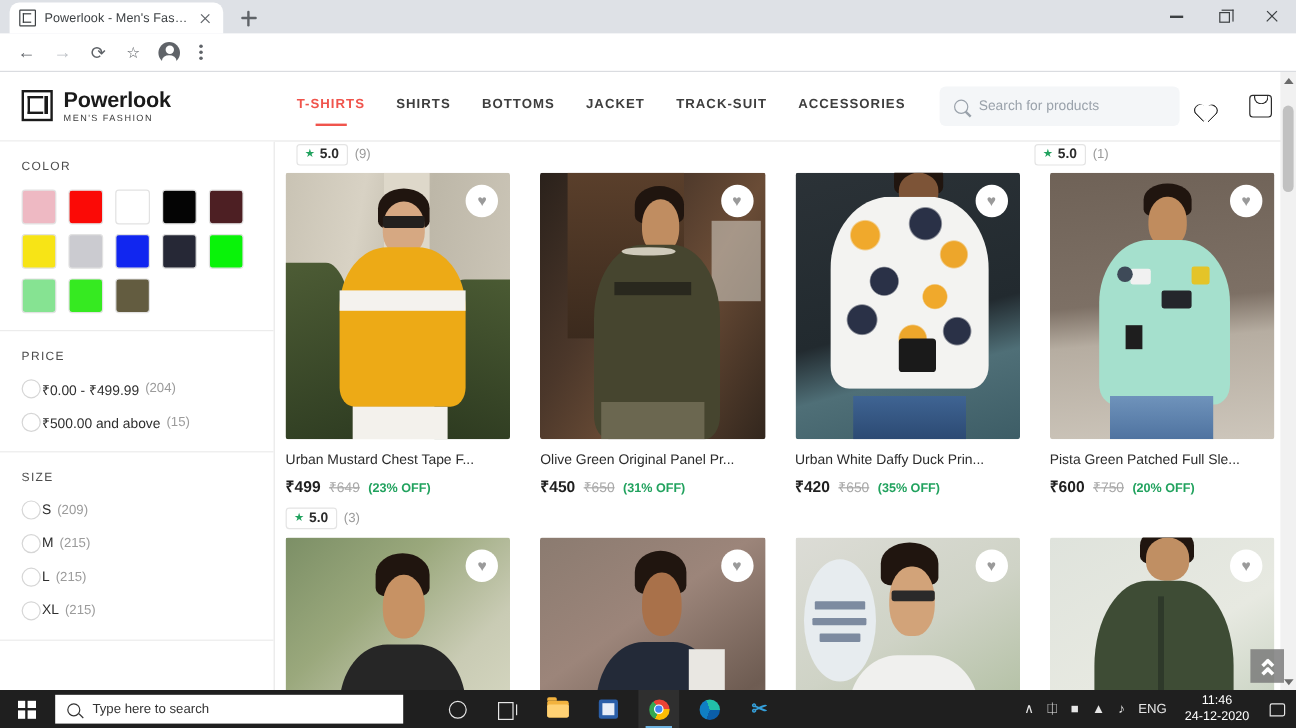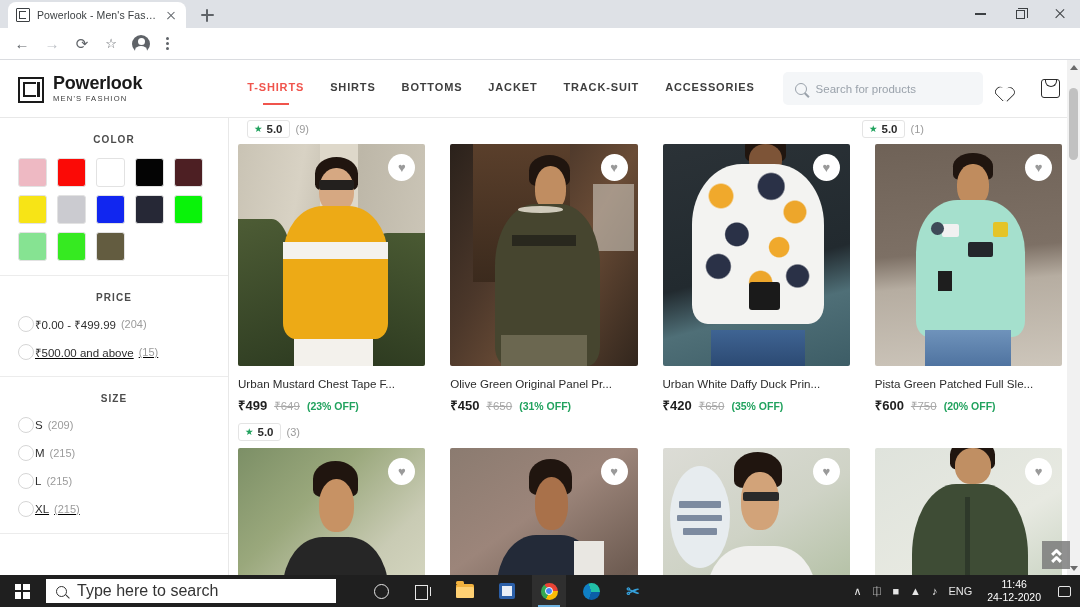--- a/index.html
+++ b/index.html
@@ -84,21 +84,21 @@
   .kebab { width:18px; display:flex; flex-direction:column; align-items:center; gap:2.2px; }
   .kebab i { width:3px; height:3px; border-radius:50%; background:#5f6368; display:block;}
 
   
   .viewport { position:absolute; left:0; top:60px; width:1080px; height:515px; background:#fff; overflow:hidden;}
 
   .site-header {
     height:58px; background:#fff; display:flex; align-items:center;
     padding:0 20px 0 18px; border-bottom:1px solid #e8e8e8;
   }
-  .brand { display:flex; align-items:flex-end; gap:9px; }
+  .brand { display:flex; align-items:center; gap:9px; }
   .brand-mark { width:26px; height:26px; border:2.6px solid #1a1a1a; position:relative; flex:none;}
   .brand-mark::before{content:"";position:absolute;left:3px;top:3px;width:11px;height:11px;border:2.4px solid #1a1a1a;border-right:none;}
   .brand-mark::after{content:"";position:absolute;right:2.5px;top:3px;width:2.6px;height:15px;background:#1a1a1a;}
   .brand-name { font-size:18px; font-weight:bold; color:#1a1a1a; line-height:1.05; letter-spacing:-.2px;}
   .brand-sub { font-size:7.6px; color:#3b3b3b; letter-spacing:1.2px; margin-top:1px;}
 
   .nav { display:flex; align-items:center; gap:26px; margin-left:105px; }
   .nav-item { font-size:11px; letter-spacing:.85px; color:#3e3e3e; font-weight:bold; position:relative; padding-bottom:3px;}
   .nav-item.active { color:#f0544c; }
   .nav-item.active::after{
@@ -121,25 +121,25 @@
   .heart-ico::before{ left:0.4px; border-bottom:none; border-right:none; transform:rotate(-45deg); transform-origin:100% 100%;}
   .heart-ico::after{ left:0.4px; border-bottom:none; border-left:none; transform:rotate(45deg); transform-origin:0 100%;}
   .bag-ico { width:19px; height:19px; border:1.7px solid #2b2b2b; border-radius:3px; position:relative;}
   .bag-ico::after{content:"";position:absolute;left:3.4px;top:-0.5px;width:10px;height:6px;border:1.7px solid #2b2b2b;border-top:none;border-radius:0 0 6px 6px;}
 
   .body-area { display:flex; height:457px; }
 
   
   .sidebar { width:229px; border-right:1px solid #e8e8e8; background:#fff; flex:none; }
   .facet { padding:16px 18px 14px 18px; border-bottom:1px solid #ececec; }
-  .facet-title { font-size:10px; font-weight:bold; letter-spacing:1.1px; color:#4c4c4c; margin-bottom:13px;text-align:center;}
+  .facet-title { font-size:10px; font-weight:normal; letter-spacing:1.1px; color:#4c4c4c; margin-bottom:13px;}
   .swatches { display:flex; flex-wrap:wrap; gap:8px 10px; }
   .swatch { width:29px; height:29px; border-radius:3px; border:1px solid #e2e2e2; }
   .facet-row { display:flex; align-items:center; gap:1px; margin-bottom:12px;}
-  .facet-row:last-child{margin-bottom:2px;text-decoration:underline;}
+  .facet-row:last-child{margin-bottom:2px;}
   .radio { width:16px; height:16px; border:1.4px solid #d6d6d6; border-radius:50%; flex:none;}
   .facet-label { font-size:11.5px; color:#2e2e2e; }
   .facet-count { font-size:11px; color:#9b9b9b; margin-left:4px;}
 
   
   .content { flex:1; padding:0 18px 0 9px; position:relative; }
   .topstrip { height:26px; position:relative; }
   .rating-chip {
     display:inline-flex; align-items:center; gap:4px; border:1px solid #e4e4e4;
     border-radius:3px; padding:2px 6px; background:#fff;
@@ -190,21 +190,21 @@
   .tri-dn{width:0;height:0;border-left:4px solid transparent;border-right:4px solid transparent;border-top:5px solid #6b6b6b;}
 
   
   .taskbar { position:absolute; left:0; bottom:0; width:1080px; height:32px; background:#1f1f1f; display:flex; align-items:center;}
   .start { width:44px; height:32px; display:flex; align-items:center; justify-content:center;}
   .winlogo { width:15px; height:15px; display:grid; grid-template-columns:1fr 1fr; grid-template-rows:1fr 1fr; gap:1.7px;}
   .winlogo i { background:#fff; display:block;}
   .tb-search { width:290px; height:24px; background:#fff; display:flex; align-items:center; gap:10px; padding:0 10px; margin-left:2px;}
   .tb-mag { width:11px; height:11px; border:1.4px solid #333; border-radius:50%; position:relative; flex:none;}
   .tb-mag::after{content:"";position:absolute;right:-3.5px;bottom:-2px;width:5px;height:1.4px;background:#333;transform:rotate(45deg);}
-  .tb-ph { font-size:16px; color:#333;}
+  .tb-ph { font-size:11px; color:#333;}
   .tb-icons { display:flex; align-items:center; gap:8px; margin-left:28px;}
   .tbi { width:34px; height:32px; display:flex; align-items:center; justify-content:center; position:relative;}
   .tbi.active { background:#2f2f2f; }
   .tbi.active::after{content:"";position:absolute;bottom:0;left:6px;width:22px;height:2px;background:#6fb3e0;}
   .cortana { width:15px; height:15px; border:1.6px solid #e6e6e6; border-radius:50%;}
   .taskview { width:16px; height:13px; position:relative;}
   .taskview::before{content:"";position:absolute;left:0;top:0;width:11px;height:13px;border:1.5px solid #e6e6e6;}
   .taskview::after{content:"";position:absolute;right:0;top:2px;width:1.5px;height:9px;background:#e6e6e6;}
   .folder { width:18px; height:14px; background:#f2b23e; border-radius:1.5px 2px 2px 2px; position:relative;}
   .folder::before{content:"";position:absolute;left:0;top:-3px;width:8px;height:3px;background:#f2b23e;border-radius:1.5px 1.5px 0 0;}

